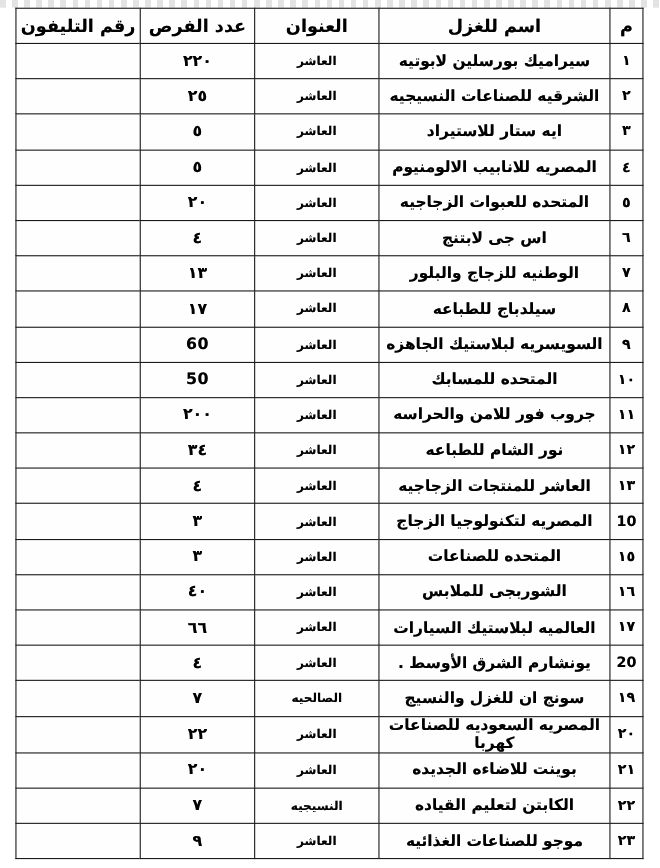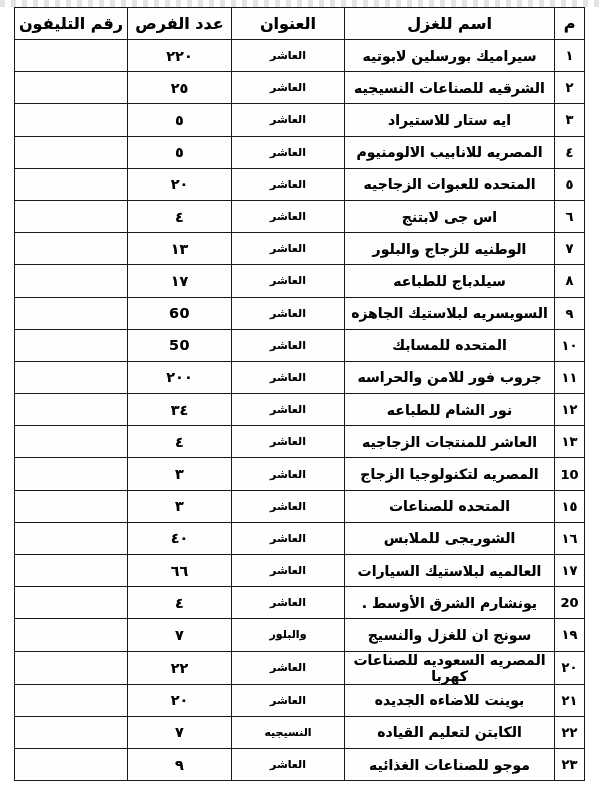--- a/index.html
+++ b/index.html
@@ -248,21 +248,21 @@
         <tr>
           <td class="serial">20</td>
           <td class="name">يونشارم الشرق الأوسط .</td>
           <td class="addr">العاشر</td>
           <td class="count">٤</td>
           <td class="phone"></td>
         </tr>
         <tr>
           <td class="serial">١٩</td>
           <td class="name">سونج ان للغزل والنسيج</td>
-          <td class="addr">والبلور</td>
+          <td class="addr">الصالحيه</td>
           <td class="count">٧</td>
           <td class="phone"></td>
         </tr>
         <tr>
           <td class="serial">٢٠</td>
           <td class="name">المصريه السعوديه للصناعات كهربا</td>
           <td class="addr">العاشر</td>
           <td class="count">٢٢</td>
           <td class="phone"></td>
         </tr>

